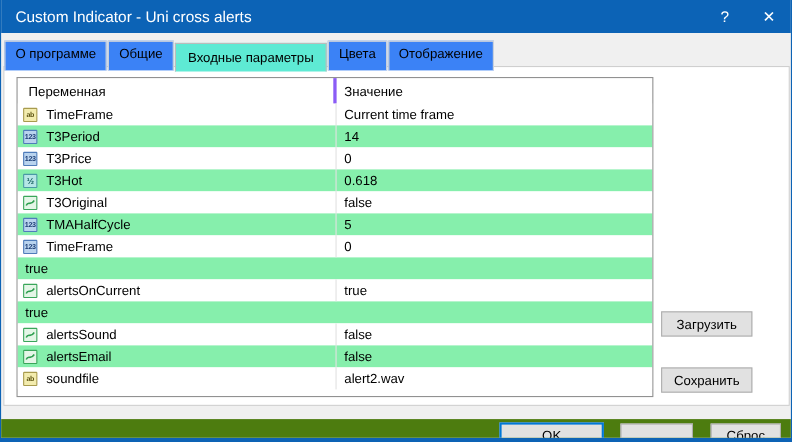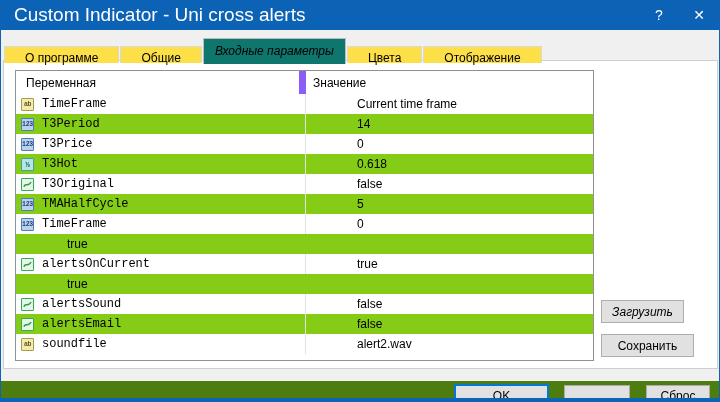--- a/index.html
+++ b/index.html
@@ -4,55 +4,55 @@
 <style>
   * { box-sizing: border-box; }
   html,body { margin:0; padding:0; background:#cfcfcf; }
   .window {
     position:relative; width:720px; height:402px; background:#f0f0f0;
     font-family:"Liberation Sans", sans-serif; overflow:hidden;
     border-left:1px solid #0d63b5; border-right:1px solid #0d63b5; border-bottom:4px solid #0d63b5;
   }
   
   .titlebar { height:30px; background:#0c63b6; color:#fff; display:flex; align-items:center; }
-  .titlebar .title { flex:1; padding-left:13px; font-size:19px; white-space:nowrap; }
+  .titlebar .title { flex:1; padding-left:13px; font-size:14px; white-space:nowrap; }
   .tb-btn { width:40px; height:30px; display:flex; align-items:center; justify-content:center;
             font-size:14px; color:#fff; cursor:default; }
   
   .tabs { position:absolute; left:3px; top:37px; display:flex; align-items:flex-end; z-index:3; }
-  .tab { height:17px; padding:0 20px; font-size:12px; line-height:22px; background:#fde047;
+  .tab { height:27px; padding:0 9px; font-size:12px; line-height:22px; background:#3b82f6;
          border:1px solid #d9d9d9; border-bottom:none; margin-right:1px; color:#000; }
-  .tab.active { height:26px; line-height:25px; padding:0 11px; background:#0f766e;
-                border:1px solid #bcbcbc; border-bottom:none; position:relative; bottom:-1px;font-style:italic; }
+  .tab.active { height:26px; line-height:25px; padding:0 11px; background:#5eead4;
+                border:1px solid #bcbcbc; border-bottom:none; position:relative; bottom:-1px; }
   
   .page { position:absolute; left:2px; top:60px; width:715px; height:309px;
           background:#fff; border:1px solid #cfcfcf; z-index:1; }
   
   .ptable { position:absolute; left:11px; top:9px; width:579px; height:291px;
             border:1px solid #919191; background:#fff; font-size:12px; overflow:hidden; }
   .thead { display:flex; height:23px; align-items:center; color:#000; }
   .th-name { width:290px; height:100%; display:flex; align-items:center; padding-left:10px;
-             border-right:7px solid #8b5cf6; }
+             border-right:3px solid #8b5cf6; }
   .th-value { flex:1; padding-left:7px; }
   .prow { display:flex; height:20px; align-items:center; background:#fff; }
-  .prow.alt { background:#84cc16; }
-  .cell-name { width:290px; height:100%; display:flex; align-items:center; border-right:1px solid #e2e2e2;font-family:Liberation Mono, monospace; }
-  .cell-value { flex:1; padding-left:7px; color:#000;margin-left:44px; }
+  .prow.alt { background:#86efac; }
+  .cell-name { width:290px; height:100%; display:flex; align-items:center; border-right:1px solid #e2e2e2; }
+  .cell-value { flex:1; padding-left:7px; color:#000; }
   .picon { width:13px; height:13px; margin:0 8px 0 5px; border:1px solid; border-radius:1px;
            font-size:6.5px; font-weight:bold; letter-spacing:-0.3px; flex:0 0 13px;
            display:flex; align-items:center; justify-content:center; }
   .picon.text    { background:#f3ecae; border-color:#a89b4e; color:#5f5616; }
   .picon.integer { background:#b9d3ee; border-color:#4f7cba; color:#1f3f77; }
   .picon.double  { background:#b5e6e6; border-color:#4a9aa5; color:#155e5e; font-size:8px; }
   .picon.boolean { background:#e4f6e7; border-color:#3aa65a; }
   
   .btn { position:absolute; background:#e1e1e1; border:1px solid #adadad; font-size:12px;
          font-family:"Liberation Sans", sans-serif; color:#000; padding:0; text-align:center; }
-  .btn-load { left:597px; top:239px; width:83px; height:23px;font-style:italic; }
-  .btn-save { left:597px; top:273px; width:93px; height:23px; }
+  .btn-load { left:597px; top:222px; width:83px; height:23px; }
+  .btn-save { left:597px; top:273px; width:83px; height:23px; }
   
   .footer { position:absolute; left:0; right:0; top:369px; height:29px; background:#4d7c0f;margin-top:12px; }
   .btn-ok     { left:453px; top:3px; width:95px; height:23px; border:2px solid #0078d7; }
   .btn-cancel { left:563px; top:4px; width:66px; height:36px; }
   .btn-reset  { left:645px; top:4px; width:64px; height:22px; }
   .grip { position:absolute; right:2px; bottom:1px; width:10px; height:10px; }
 </style>
 </head>
 <body>
 

